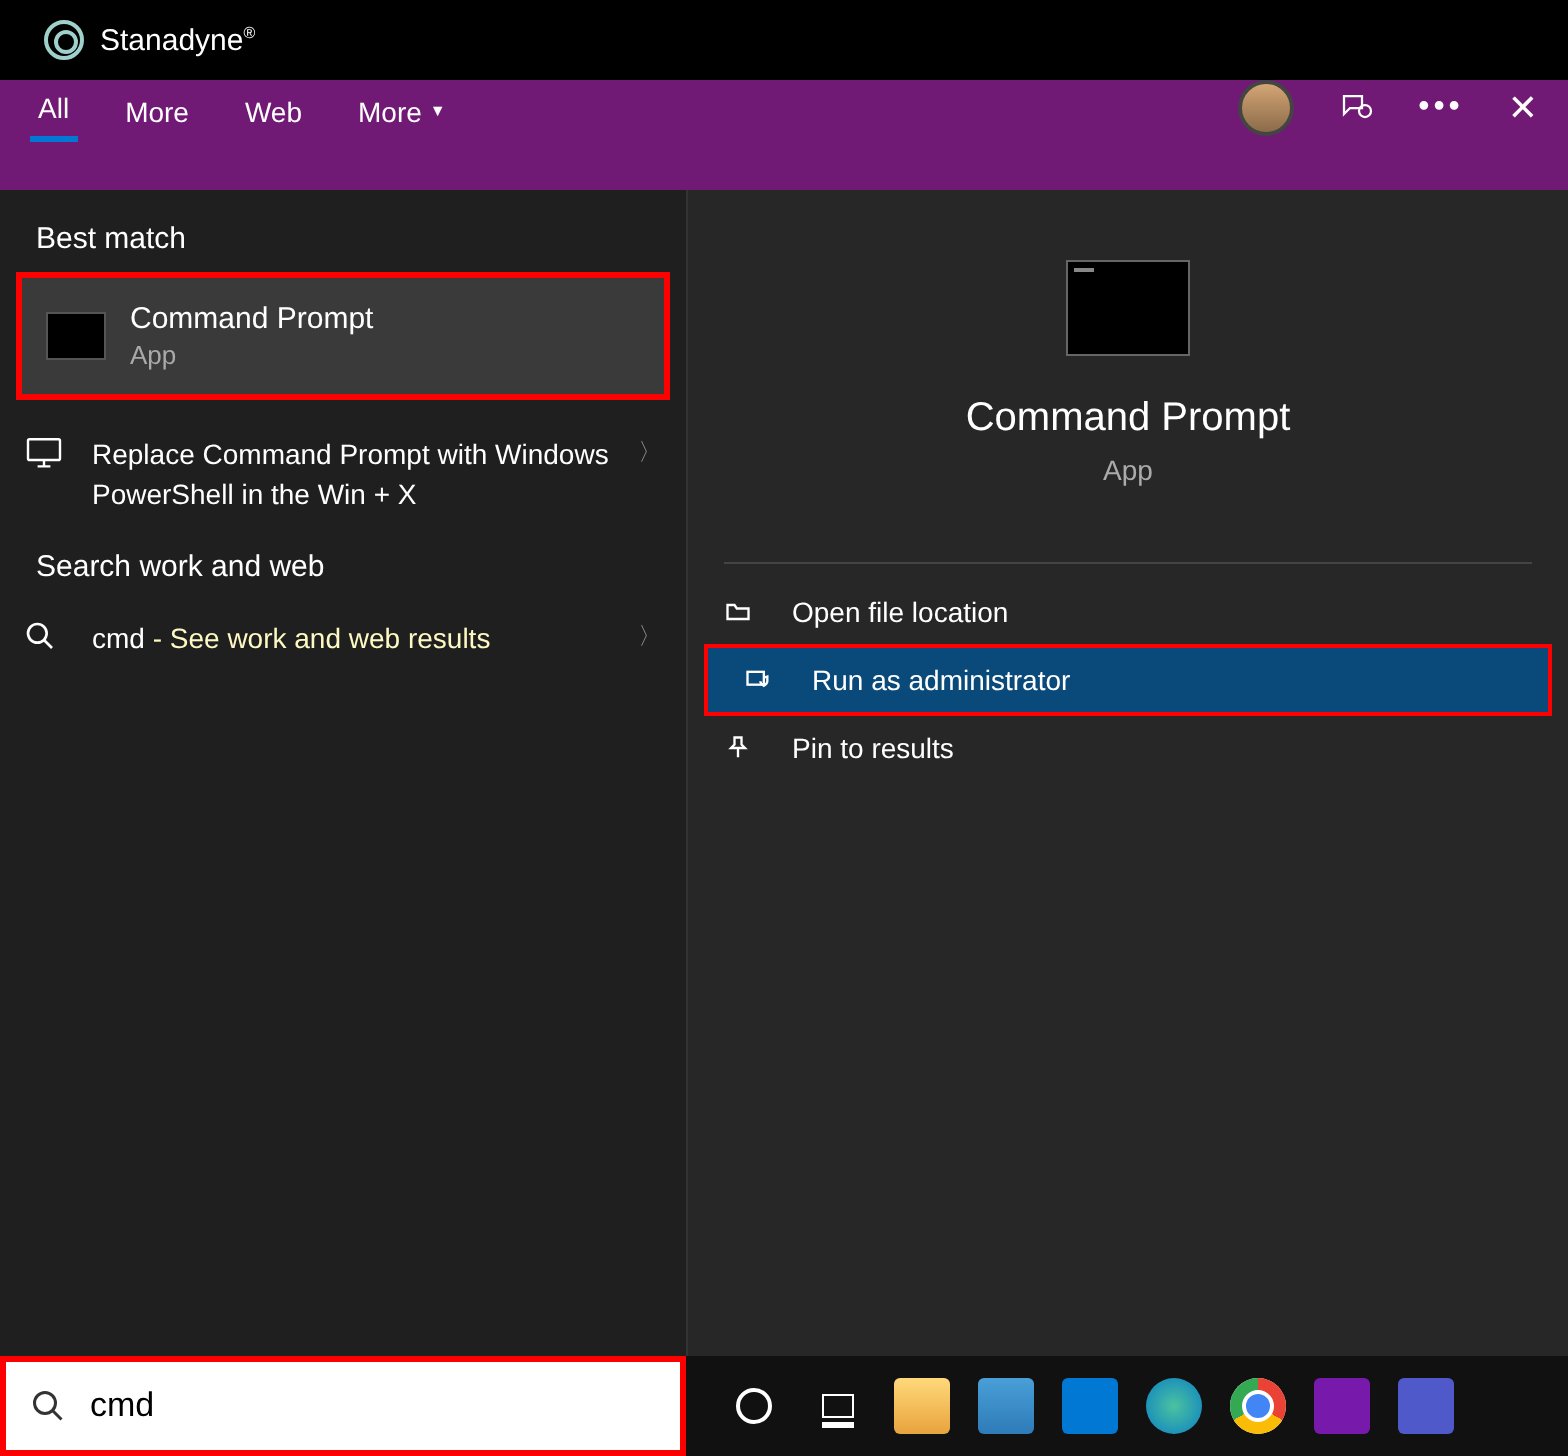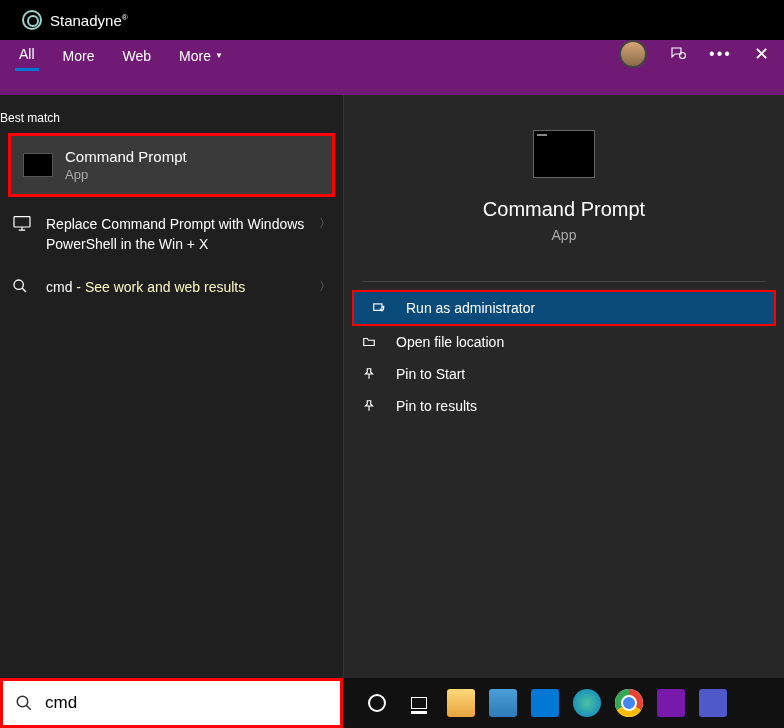--- a/index.html
+++ b/index.html
@@ -14,21 +14,21 @@
 .tab{color:#fff;font-size:14px;padding:6px 4px;cursor:pointer;display:flex;align-items:center;gap:4px}
 .tab.active{border-bottom:3px solid #0078d4}
 .chev{font-size:8px}
 .header-right{display:flex;align-items:center;gap:22px}
 .avatar{width:28px;height:28px;border-radius:50%;background:linear-gradient(#d4a574,#8b6b4a);border:2px solid #444}
 .header-icon{color:#fff;font-size:16px;cursor:pointer}
 .dots{letter-spacing:2px}
 .close-x{font-size:18px}
 .main{display:flex;height:583px}
 .left-panel{width:343px;background:#1f1f1f;padding-top:10px}
-.section-label{color:#fff;font-size:12px;padding:6px 0;font-weight:400}
+.section-label{color:#fff;font-size:15px;padding:6px 18px;font-weight:400}
 .best-match{display:flex;align-items:center;padding:12px;background:#3a3a3a;border:3px solid red;margin:2px 8px 6px 8px;cursor:pointer}
 .bm-icon{width:30px;height:24px;background:#000;border:1px solid #555;margin-right:12px}
 .bm-text{flex:1}
 .bm-title{color:#fff;font-size:15px}
 .bm-sub{color:#aaa;font-size:13px;margin-top:2px}
 .row{display:flex;padding:12px;cursor:pointer}
 .row-icon{width:24px;text-align:center;color:#fff;margin-right:10px;font-size:15px}
 .row-text{flex:1;color:#fff;font-size:14px;line-height:1.4}
 .row-sub{color:#fef9c3}
 .chevron-r{color:#888;font-size:12px}
@@ -109,64 +109,57 @@
       <div class="row-icon">
         <svg width="20" height="16" viewBox="0 0 24 20" fill="none" stroke="#fff" stroke-width="1.5">
             <rect x="2" y="2" width="20" height="13" rx="1"></rect>
             <path d="M8 19h8M12 15v4"></path>
           </svg>
       </div>
       <div class="row-text">Replace Command Prompt with Windows PowerShell in the Win + X</div>
       <span class="chevron-r">〉</span>
     </div>
 
+    <div class="section-label">Search work and web</div>
     <div class="row">
       <div class="row-icon">
         <svg width="16" height="16" viewBox="0 0 24 24" fill="none" stroke="#fff" stroke-width="2">
             <circle cx="10" cy="10" r="7"></circle>
             <path d="M21 21l-6-6"></path>
           </svg>
       </div>
       <div class="row-text"><span>cmd</span><span class="row-sub"> - See work and web results</span></div>
       <span class="chevron-r">〉</span>
     </div>
   </div>
 
   <div class="right-panel">
     <div class="preview">
       <div class="preview-icon"></div>
       <div class="preview-title">Command Prompt</div>
       <div class="preview-sub">App</div>
     </div>
     <div class="divider"></div>
 
+    <div class="action">
+      <span class="action-icon">
+        <svg width="14" height="14" viewBox="0 0 24 24" fill="none" stroke="#fff" stroke-width="2">
+            <path d="M3 6h6l2 3h10v9H3z"></path>
+          </svg>
+      </span>
+      <span class="action-text">Open file location</span>
+    </div>
     <div class="action highlighted">
       <span class="action-icon">
         <svg width="14" height="14" viewBox="0 0 24 24" fill="none" stroke="#fff" stroke-width="2">
             <rect x="3" y="5" width="14" height="11"></rect>
             <path d="M17 10l3-1v4c0 2-3 4-3 4s-3-2-3-4"></path>
           </svg>
       </span>
       <span class="action-text">Run as administrator</span>
-    </div>
-    <div class="action">
-      <span class="action-icon">
-        <svg width="14" height="14" viewBox="0 0 24 24" fill="none" stroke="#fff" stroke-width="2">
-            <path d="M3 6h6l2 3h10v9H3z"></path>
-          </svg>
-      </span>
-      <span class="action-text">Open file location</span>
-    </div>
-    <div class="action">
-      <span class="action-icon">
-        <svg width="14" height="14" viewBox="0 0 24 24" fill="none" stroke="#fff" stroke-width="2">
-            <path d="M9 3h6v6l3 3H6l3-3zM12 12v8"></path>
-          </svg>
-      </span>
-      <span class="action-text">Pin to Start</span>
     </div>
     <div class="action">
       <span class="action-icon">
         <svg width="14" height="14" viewBox="0 0 24 24" fill="none" stroke="#fff" stroke-width="2">
             <path d="M9 3h6v6l3 3H6l3-3zM12 12v8"></path>
           </svg>
       </span>
       <span class="action-text">Pin to results</span>
     </div>
   </div>

